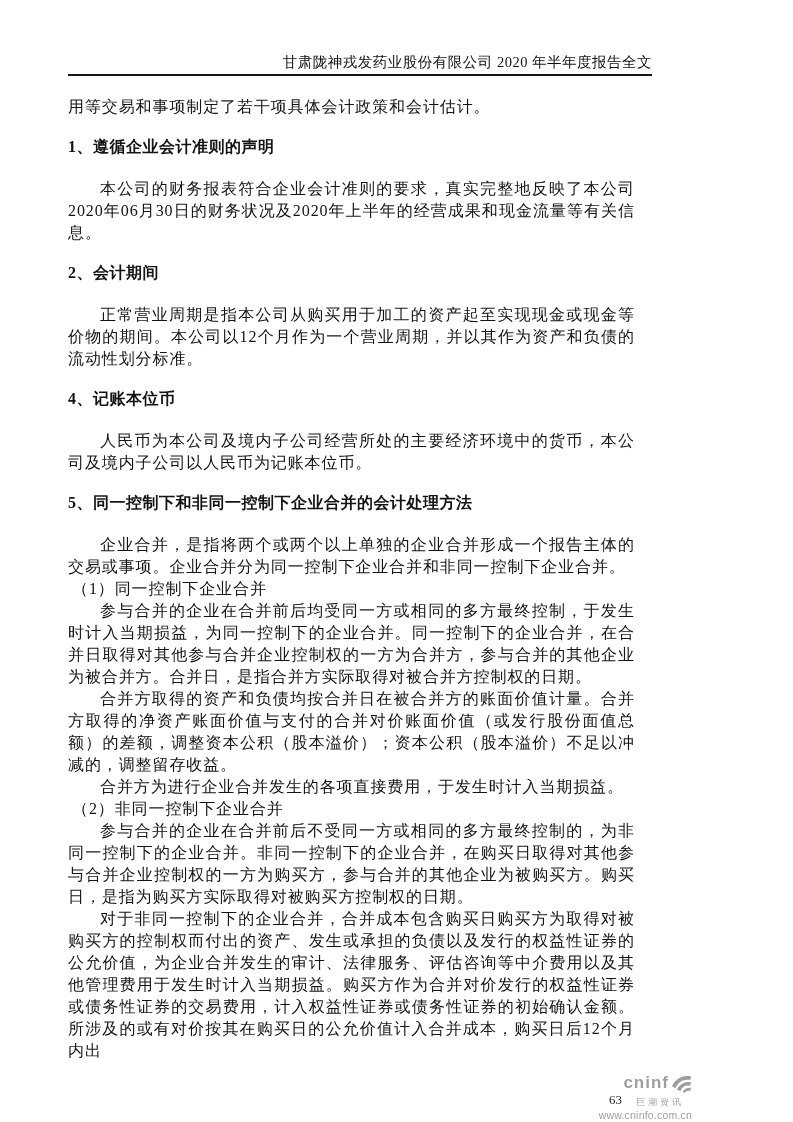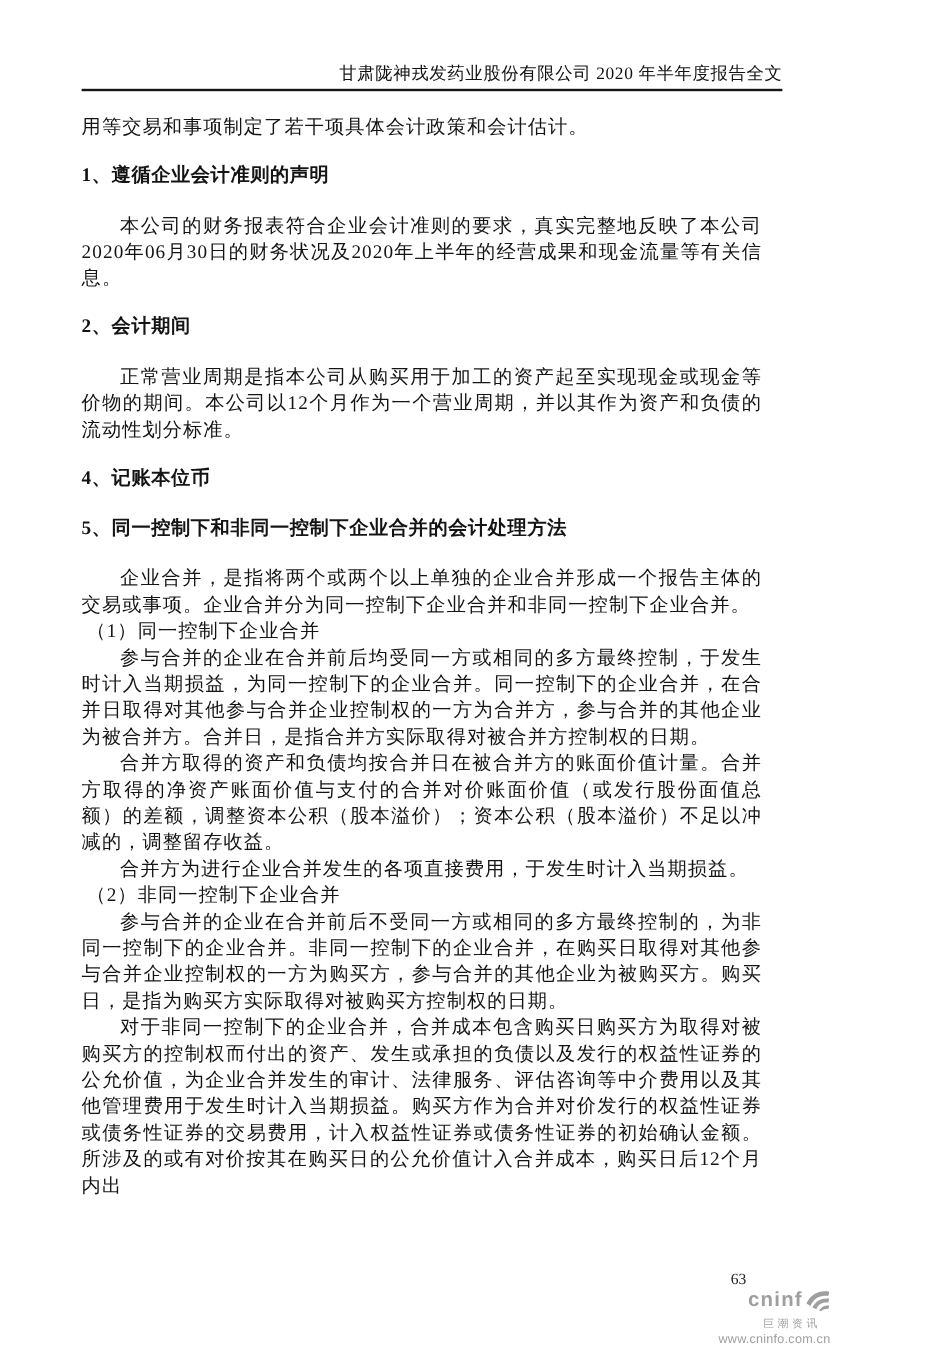--- a/index.html
+++ b/index.html
@@ -49,21 +49,21 @@
     letter-spacing: 0.5px;
     text-align: left;
   }
   .list-label {
     margin: 0;
     padding-left: 4px;
     text-align: left;
   }
   .page-number {
     position: absolute;
-    top: 1058px;
+    top: 1092px;
     right: 76px;
     font-size: 13px;
     color: #222;
   }
   .cninf-logo {
     position: absolute;
     top: 1074px;
     right: 6px;
     width: 120px;
     text-align: right;
@@ -107,20 +107,21 @@
     <div class="header-rule"></div>
   </div>
 
   <div class="content">
     <p class="para">用等交易和事项制定了若干项具体会计政策和会计估计。</p>
     <p class="heading">1、遵循企业会计准则的声明</p>
     <p class="para indent">本公司的财务报表符合企业会计准则的要求，真实完整地反映了本公司2020年06月30日的财务状况及2020年上半年的经营成果和现金流量等有关信息。</p>
     <p class="heading">2、会计期间</p>
     <p class="para indent">正常营业周期是指本公司从购买用于加工的资产起至实现现金或现金等价物的期间。本公司以12个月作为一个营业周期，并以其作为资产和负债的流动性划分标准。</p>
     <p class="heading">4、记账本位币</p>
+    <p class="para indent">人民币为本公司及境内子公司经营所处的主要经济环境中的货币，本公司及境内子公司以人民币为记账本位币。</p>
     <p class="heading">5、同一控制下和非同一控制下企业合并的会计处理方法</p>
     <p class="para indent">企业合并，是指将两个或两个以上单独的企业合并形成一个报告主体的交易或事项。企业合并分为同一控制下企业合并和非同一控制下企业合并。</p>
     <p class="list-label">（1）同一控制下企业合并</p>
     <p class="para indent">参与合并的企业在合并前后均受同一方或相同的多方最终控制，于发生时计入当期损益，为同一控制下的企业合并。同一控制下的企业合并，在合并日取得对其他参与合并企业控制权的一方为合并方，参与合并的其他企业为被合并方。合并日，是指合并方实际取得对被合并方控制权的日期。</p>
     <p class="para indent">合并方取得的资产和负债均按合并日在被合并方的账面价值计量。合并方取得的净资产账面价值与支付的合并对价账面价值（或发行股份面值总额）的差额，调整资本公积（股本溢价）；资本公积（股本溢价）不足以冲减的，调整留存收益。</p>
     <p class="para indent">合并方为进行企业合并发生的各项直接费用，于发生时计入当期损益。</p>
     <p class="list-label">（2）非同一控制下企业合并</p>
     <p class="para indent">参与合并的企业在合并前后不受同一方或相同的多方最终控制的，为非同一控制下的企业合并。非同一控制下的企业合并，在购买日取得对其他参与合并企业控制权的一方为购买方，参与合并的其他企业为被购买方。购买日，是指为购买方实际取得对被购买方控制权的日期。</p>
     <p class="para indent">对于非同一控制下的企业合并，合并成本包含购买日购买方为取得对被购买方的控制权而付出的资产、发生或承担的负债以及发行的权益性证券的公允价值，为企业合并发生的审计、法律服务、评估咨询等中介费用以及其他管理费用于发生时计入当期损益。购买方作为合并对价发行的权益性证券或债务性证券的交易费用，计入权益性证券或债务性证券的初始确认金额。所涉及的或有对价按其在购买日的公允价值计入合并成本，购买日后12个月内出</p>
   </div>

